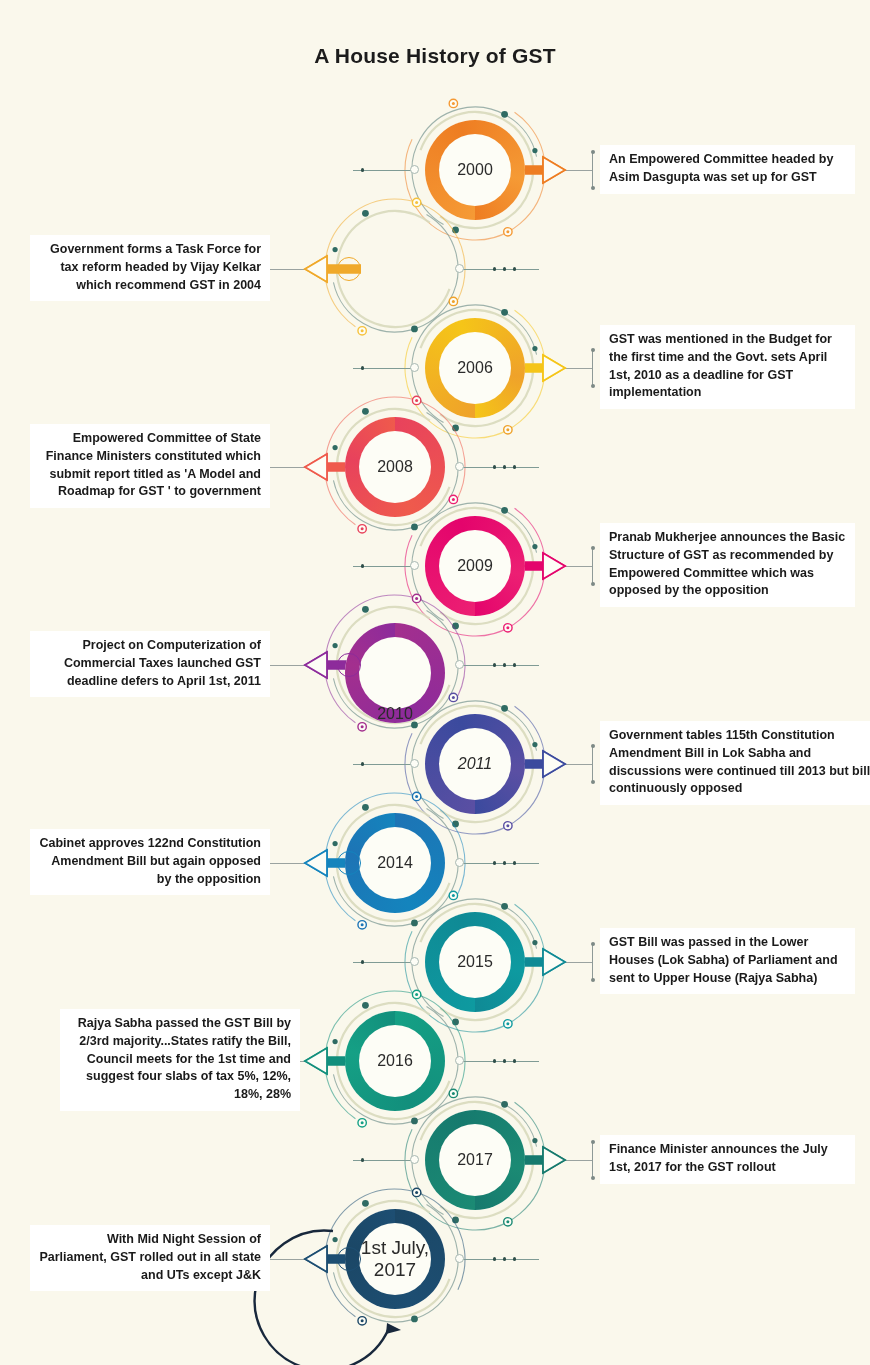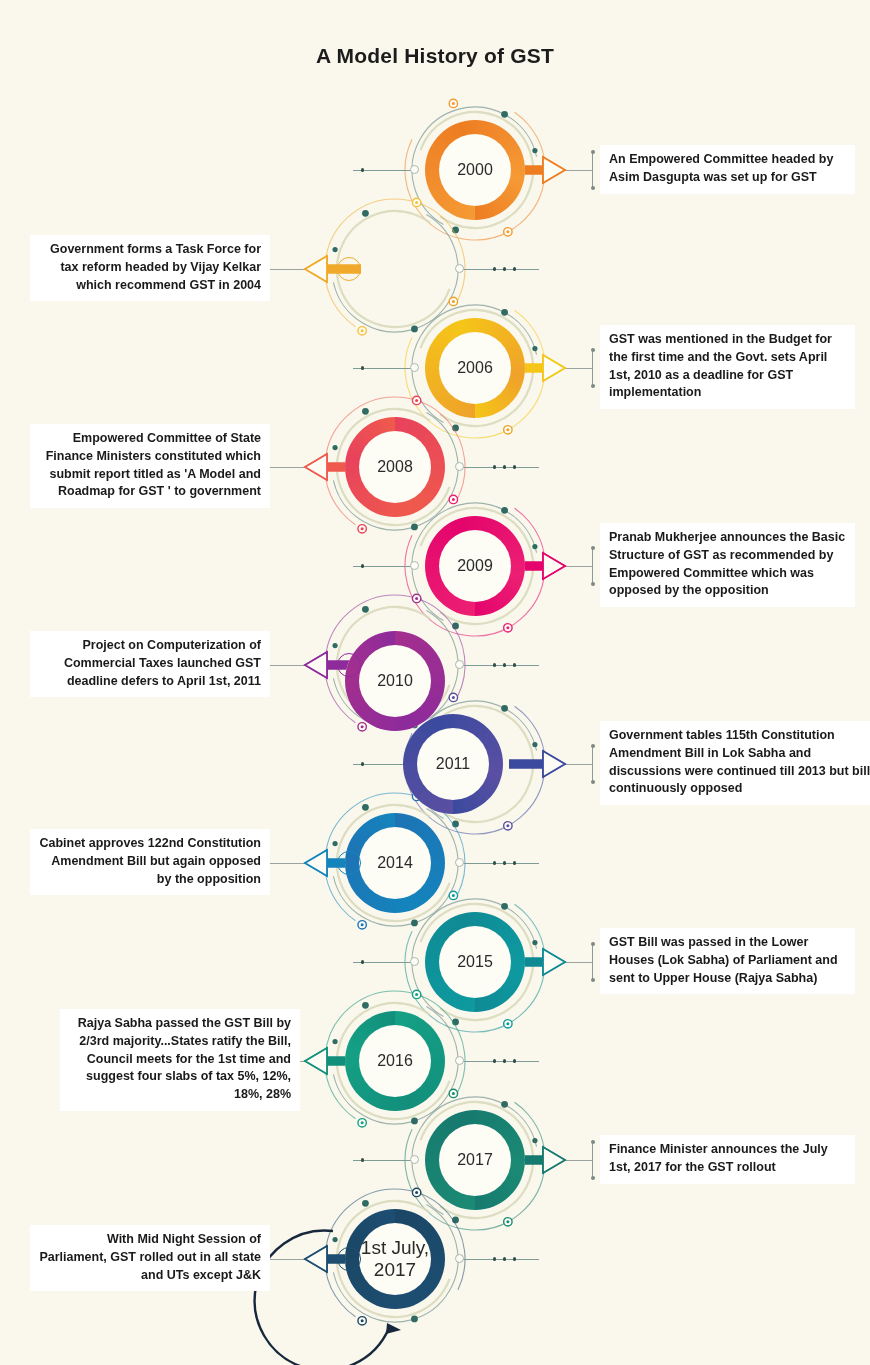--- a/index.html
+++ b/index.html
@@ -107,21 +107,21 @@
     position:absolute; top:1px; width:9px;height:9px;border-radius:50%;
     background:#fdfdf6; border:1.3px solid #a8b8b2;
   }
   .guide .gdot{ position:absolute; top:4.2px; width:3.4px;height:3.4px;border-radius:50%;background:#2f4f4a;}
 </style>
 </head>
 <body>
 
 <div id="stage">
 
-  <div class="title">A Model History of GST</div>
+  <div class="title">A House History of GST</div>
 
   <svg id="deco" viewBox="0 0 870 1365" xmlns="http://www.w3.org/2000/svg" aria-hidden="true">
       <circle cx="475" cy="170" r="70" fill="none" stroke="#ee7d22" stroke-width="1.1" opacity="0.55" stroke-dasharray="300 120" transform="rotate(-40 475 170)"></circle>
       <circle cx="475" cy="170" r="63" fill="none" stroke="#7f9b95" stroke-width="1.1" opacity="0.75" stroke-dasharray="250 150" transform="rotate(120 475 170)"></circle>
       <circle cx="475" cy="170" r="58" fill="none" stroke="#d8d9bd" stroke-width="2.2" opacity="0.9" stroke-dasharray="290 80" transform="rotate(200 475 170)"></circle>
       <circle cx="453.3688103937537" cy="103.42604385933925" r="4.2" fill="#fdfdf6" stroke="#f59a35" stroke-width="1.4"></circle>
       <circle cx="453.3688103937537" cy="103.42604385933925" r="1.5" fill="#f59a35"></circle>
       <circle cx="504.57670845551115" cy="114.3743016498876" r="3.4" fill="#2f6b63"></circle>
       <circle cx="534.9165605265947" cy="150.53192935437832" r="2.6" fill="#2f6b63"></circle>
       <circle cx="507.86300939501234" cy="231.80633150012488" r="4.2" fill="#fdfdf6" stroke="#f59a35" stroke-width="1.4"></circle>
@@ -346,21 +346,21 @@
         <div class="guide" style="top: 44px; left: 335px; width: 80px;">
           <div class="gl" style="left:18px;right:0"></div>
       <div class="gdot" style="left:26px"></div>
       <svg class="gh" style="left:0" width="12" height="10" viewBox="0 0 12 10">
         <polygon points="0,5 11,0 11,10" fill="#2f6b63"></polygon>
           </svg>
       <div class="gring" style="right:-4px"></div>
         </div>
       </div>
       <div class="row" style="top: 615px;">
-        <div class="node" style="left: 345px; top: 16px;">
+        <div class="node" style="left: 345px; top: 8px; align-items: flex-end;">
           <div class="ring" style="background: conic-gradient(rgb(163, 47, 142), rgb(141, 43, 155) 45%, rgb(163, 47, 142) 78%, rgb(141, 43, 155));"></div>
           <div class="hole"></div>
           <div class="yr">2010</div>
         </div>
         <div class="arrow" style="width: 58px; height: 30px; top: 35px; left: 303px;"><svg width="58" height="30" viewBox="0 0 58 30">
          <path d="M58 11 H24 V2 L2 15 L24 28 V19 H58 Z" fill="#8d2b9b" stroke="#8d2b9b" stroke-width="1.4"></path>
          <path d="M24 2 L2 15 L24 28 Z" fill="#fdfdf6" stroke="#8d2b9b" stroke-width="1.8"></path>
        </svg></div>
         <div style="position: absolute; z-index: 6; width: 24px; height: 24px; border-radius: 50%; border: 1.6px solid rgb(141, 43, 155); background: transparent; top: 38px; left: 337px;"></div>
         <div class="cap left" style="width: 240px; right: 600px; left: auto; top: 16px;">Project on Computerization of Commercial Taxes launched GST deadline defers to April 1st, 2011</div>
@@ -371,21 +371,21 @@
       <div class="gdot" style="left:36px"></div>
       <div class="gdot" style="left:46px"></div>
       <div class="gdot" style="left:56px"></div>
       <svg class="gh" style="right:0" width="12" height="10" viewBox="0 0 12 10">
         <polygon points="12,5 1,0 1,10" fill="#2f6b63"></polygon>
           </svg>
       <div class="gring" style="left:-2px"></div>
         </div>
       </div>
       <div class="row" style="top: 714px;">
-        <div class="node" style="left: 403px; top: 0px;">
+        <div class="node" style="left: 425px; top: 0px; font-style: italic;">
           <div class="ring" style="background: conic-gradient(from 180deg, rgb(90, 79, 163), rgb(59, 74, 158) 45%, rgb(90, 79, 163) 78%, rgb(59, 74, 158));"></div>
           <div class="hole"></div>
           <div class="yr">2011</div>
         </div>
         <div class="arrow" style="width: 58px; height: 30px; top: 35px; left: 509px;"><svg width="58" height="30" viewBox="0 0 58 30">
          <path d="M0 11 H34 V2 L56 15 L34 28 V19 H0 Z" fill="#3b4a9e" stroke="#3b4a9e" stroke-width="1.4"></path>
          <path d="M34 2 L56 15 L34 28 Z" fill="#fdfdf6" stroke="#3b4a9e" stroke-width="1.8"></path>
        </svg></div>
         <div class="cap right" style="width: 288px; left: 600px; top: 7px;">Government tables 115th Constitution Amendment Bill in Lok Sabha and discussions were continued till 2013 but bill continuously opposed</div>
         <div class="bracket" style="height: 36px; top: 32px; left: 592px;"></div>

